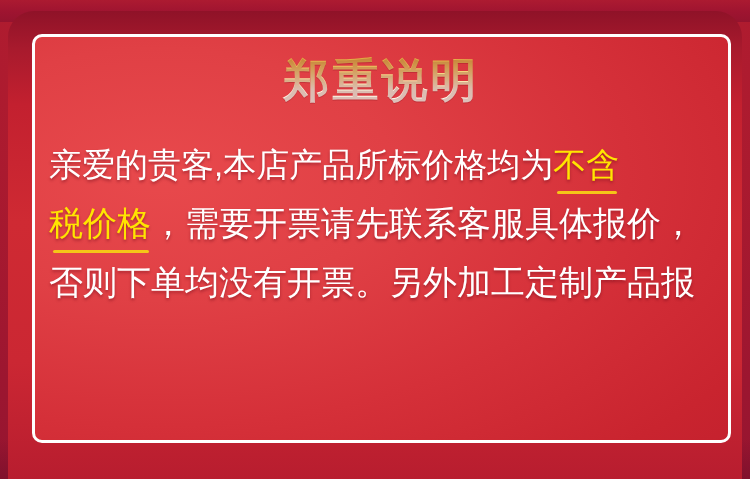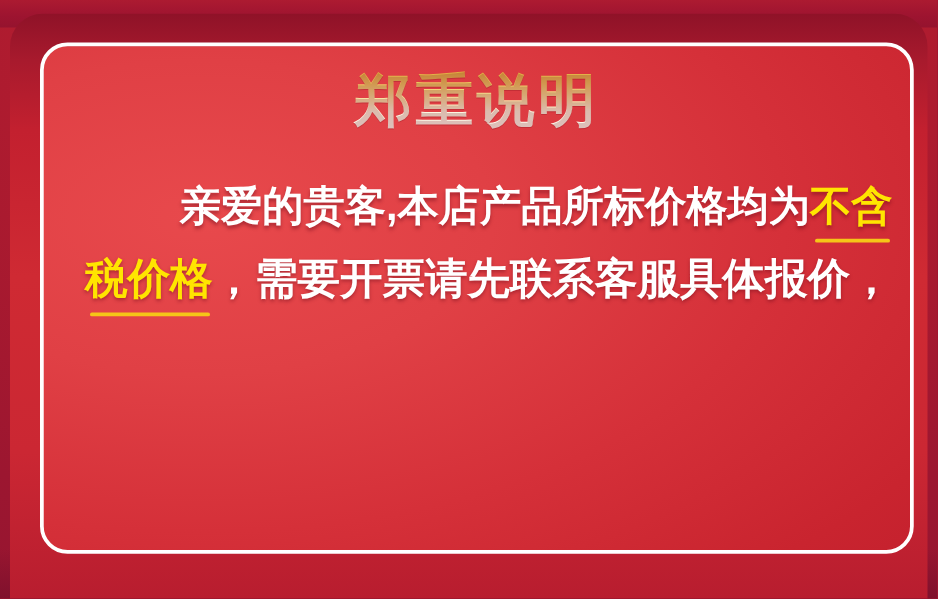--- a/index.html
+++ b/index.html
@@ -36,21 +36,21 @@
     border-radius:26px 26px 0 0;
     background:
       linear-gradient(180deg,#8f1228 0%, #a81a2d 8%, #c3202f 20%, #cf2a33 45%, #cb2733 75%, #b81d2f 100%);
   }
 
   
   .frame{
     position:absolute;
     left:19px; top:34px; right:19px; bottom:36px;
     border:3px solid #ffffff;
-    border-radius:22px;
+    border-radius:10px;
     background:
       radial-gradient(130% 120% at 18% 34%, #e8494c 0%, #e04045 26%, #d53039 52%, #c9242f 76%, #bd1c2c 100%);
     box-shadow:0 0 0 0 rgba(0,0,0,0);
     overflow:hidden;
     margin-left:13px;
   }
 
   
   .title{
     position:absolute;
@@ -66,24 +66,24 @@
     color:transparent;
     -webkit-text-fill-color:transparent;
     text-shadow:0 1px 0 rgba(120,10,25,.25);
   }
 
   
   .body-text{
     position:absolute;
     left:14px; right:14px; top:98px;
     font-size:34px;
-    font-weight:700;
+    font-weight:400;
     line-height:59px;
     color:#ffffff;
-    text-align:right;
+    text-align:left;
     letter-spacing:0px;
     white-space:nowrap;
     text-shadow:0 2px 3px rgba(105,8,24,.45);
   }
   .line{ display:block; white-space:nowrap; }
   .line.l1{ font-size:33px; }
   .line.l2{ font-size:34px; }
   .line.l3{ font-size:34px; }
   .line.l4{ font-size:34px; }
 
@@ -115,17 +115,18 @@
   <div class="frame">
 
     <div class="title">郑重说明</div>
 
     <div class="body-text">
 
       <span class="line l1"><span>亲爱的贵客,本店产品所标价格均为</span><span class="hl ul">不含</span></span>
 
       <span class="line l2"><span class="hl ul">税价格</span><span>，需要开票请先联系客服具体报价，</span></span>
 
+      <span class="line l3"><span>否则下单均没有开票。另外加工定制产品报</span></span>
 
 
     </div>
   </div>
 </div>
 
 </body></html>

